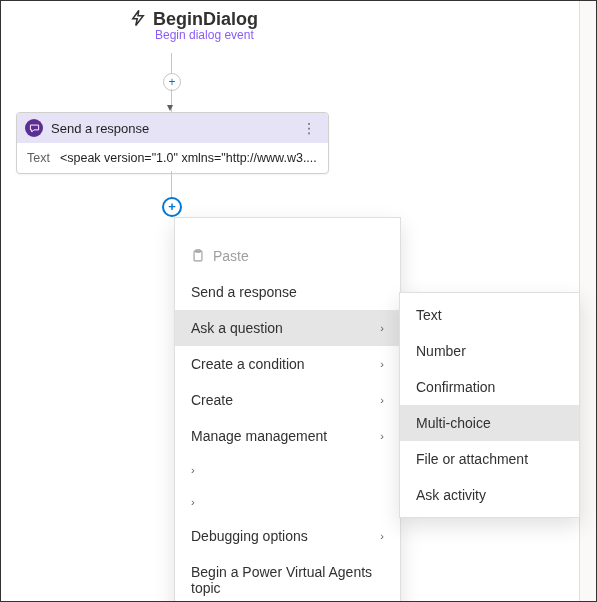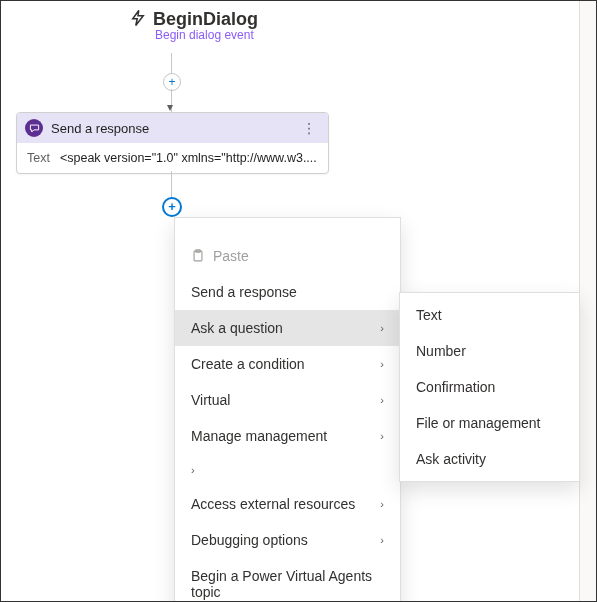--- a/index.html
+++ b/index.html
@@ -209,37 +209,34 @@
         <span class="chev">›</span>
       </div>
       <div class="menu-item">
         <span class="lbl">
           <span>Create a condition</span>
         </span>
         <span class="chev">›</span>
       </div>
       <div class="menu-item">
         <span class="lbl">
-          <span>Virtual</span>
+          <span>Create</span>
         </span>
         <span class="chev">›</span>
       </div>
       <div class="menu-item">
         <span class="lbl">
           <span>Manage management</span>
         </span>
         <span class="chev">›</span>
       </div>
       <div class="menu-item">
         <span class="chev">›</span>
       </div>
       <div class="menu-item">
-        <span class="lbl">
-          <span>Access external resources</span>
-        </span>
         <span class="chev">›</span>
       </div>
       <div class="menu-item">
         <span class="lbl">
           <span>Debugging options</span>
         </span>
         <span class="chev">›</span>
       </div>
       <div class="menu-item">
         <span class="lbl">
@@ -251,21 +248,24 @@
   <div class="submenu" id="submenu">
       <div class="menu-item">
         <span>Text</span>
       </div>
       <div class="menu-item">
         <span>Number</span>
       </div>
       <div class="menu-item">
         <span>Confirmation</span>
       </div>
-      <div class="menu-item">
-        <span>File or management</span>
+      <div class="menu-item hovered">
+        <span>Multi-choice</span>
+      </div>
+      <div class="menu-item">
+        <span>File or attachment</span>
       </div>
       <div class="menu-item">
         <span>Ask activity</span>
       </div>
     </div>
 
 </div>
 
 </body></html>

